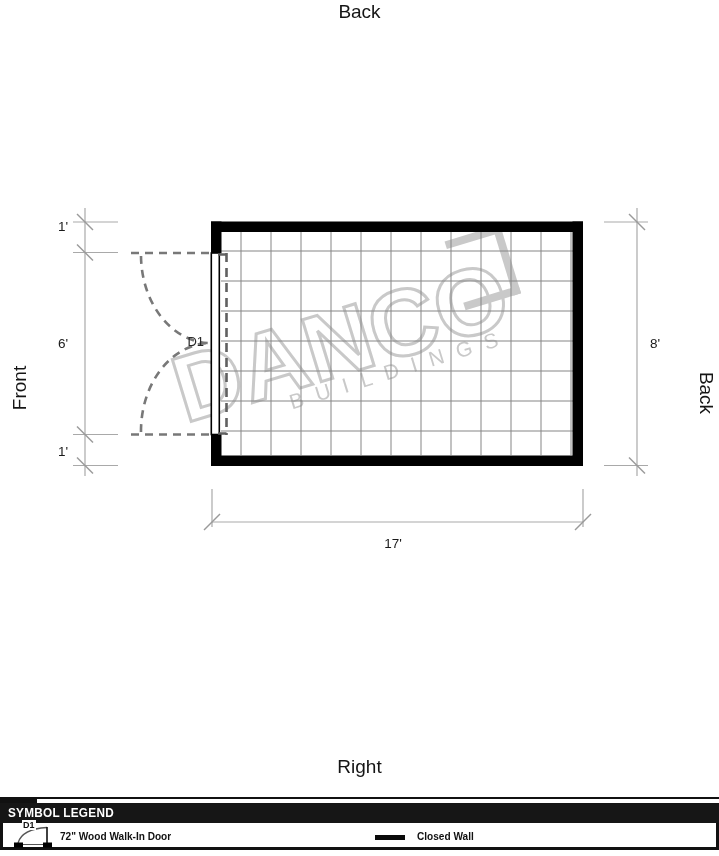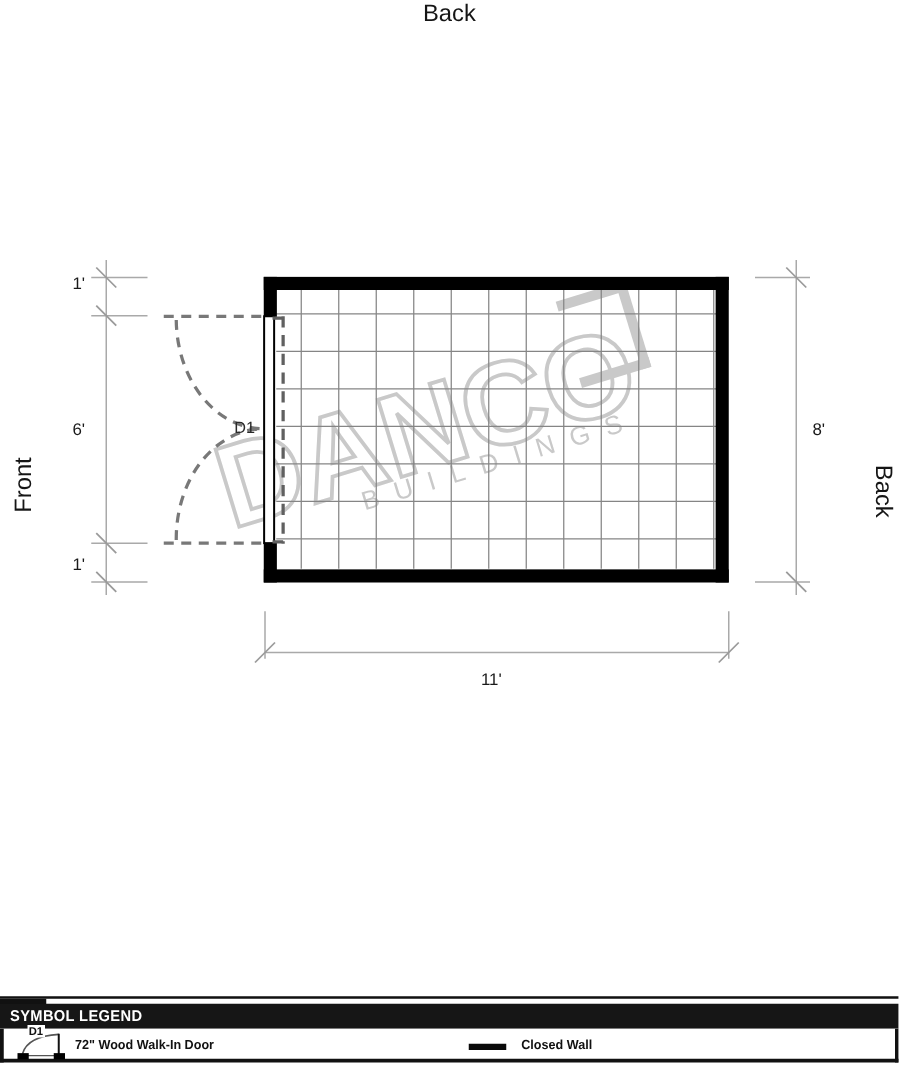--- a/index.html
+++ b/index.html
@@ -128,28 +128,29 @@
       <line x1="212" y1="489" x2="212" y2="527"></line>
       <line x1="583" y1="489" x2="583" y2="527"></line>
       <g stroke="#9a9a9a" stroke-width="1.4">
         <line x1="204" y1="530" x2="220" y2="514"></line>
         <line x1="575" y1="530" x2="591" y2="514"></line>
       </g>
     </g>
   </svg>
 
   <div class="abs text-layer orient-label orient-top" style="top:1px;">Back</div>
+  <div class="abs text-layer orient-label orient-bottom" style="top:756px;">Right</div>
   <div class="abs text-layer orient-label rot-ccw" style="left:-8px; top:377px; width:56px; text-align:center;">Front</div>
   <div class="abs text-layer orient-label rot-cw" style="left:680px; top:382px; width:52px; text-align:center;">Back</div>
 
   <div class="abs text-layer dim-label" style="left:48px; top:219px; width:30px;">1'</div>
   <div class="abs text-layer dim-label" style="left:48px; top:336px; width:30px;">6'</div>
   <div class="abs text-layer dim-label" style="left:48px; top:444px; width:30px;">1'</div>
   <div class="abs text-layer dim-label" style="left:640px; top:336px; width:30px;">8'</div>
-  <div class="abs text-layer dim-label" style="left:373px; top:536px; width:40px;">11'</div>
+  <div class="abs text-layer dim-label" style="left:373px; top:536px; width:40px;">17'</div>
   <div class="abs text-layer door-label" style="left:182px; top:334px; width:22px; text-align:right;">D1</div>
 
   <div id="legend" class="abs">
     <div class="legend-topline"></div>
     <div class="legend-tab"></div>
     <div class="legend-header">
       <div class="legend-header-text">SYMBOL LEGEND</div>
     </div>
     <div class="legend-row">
       <div class="door-sym">

